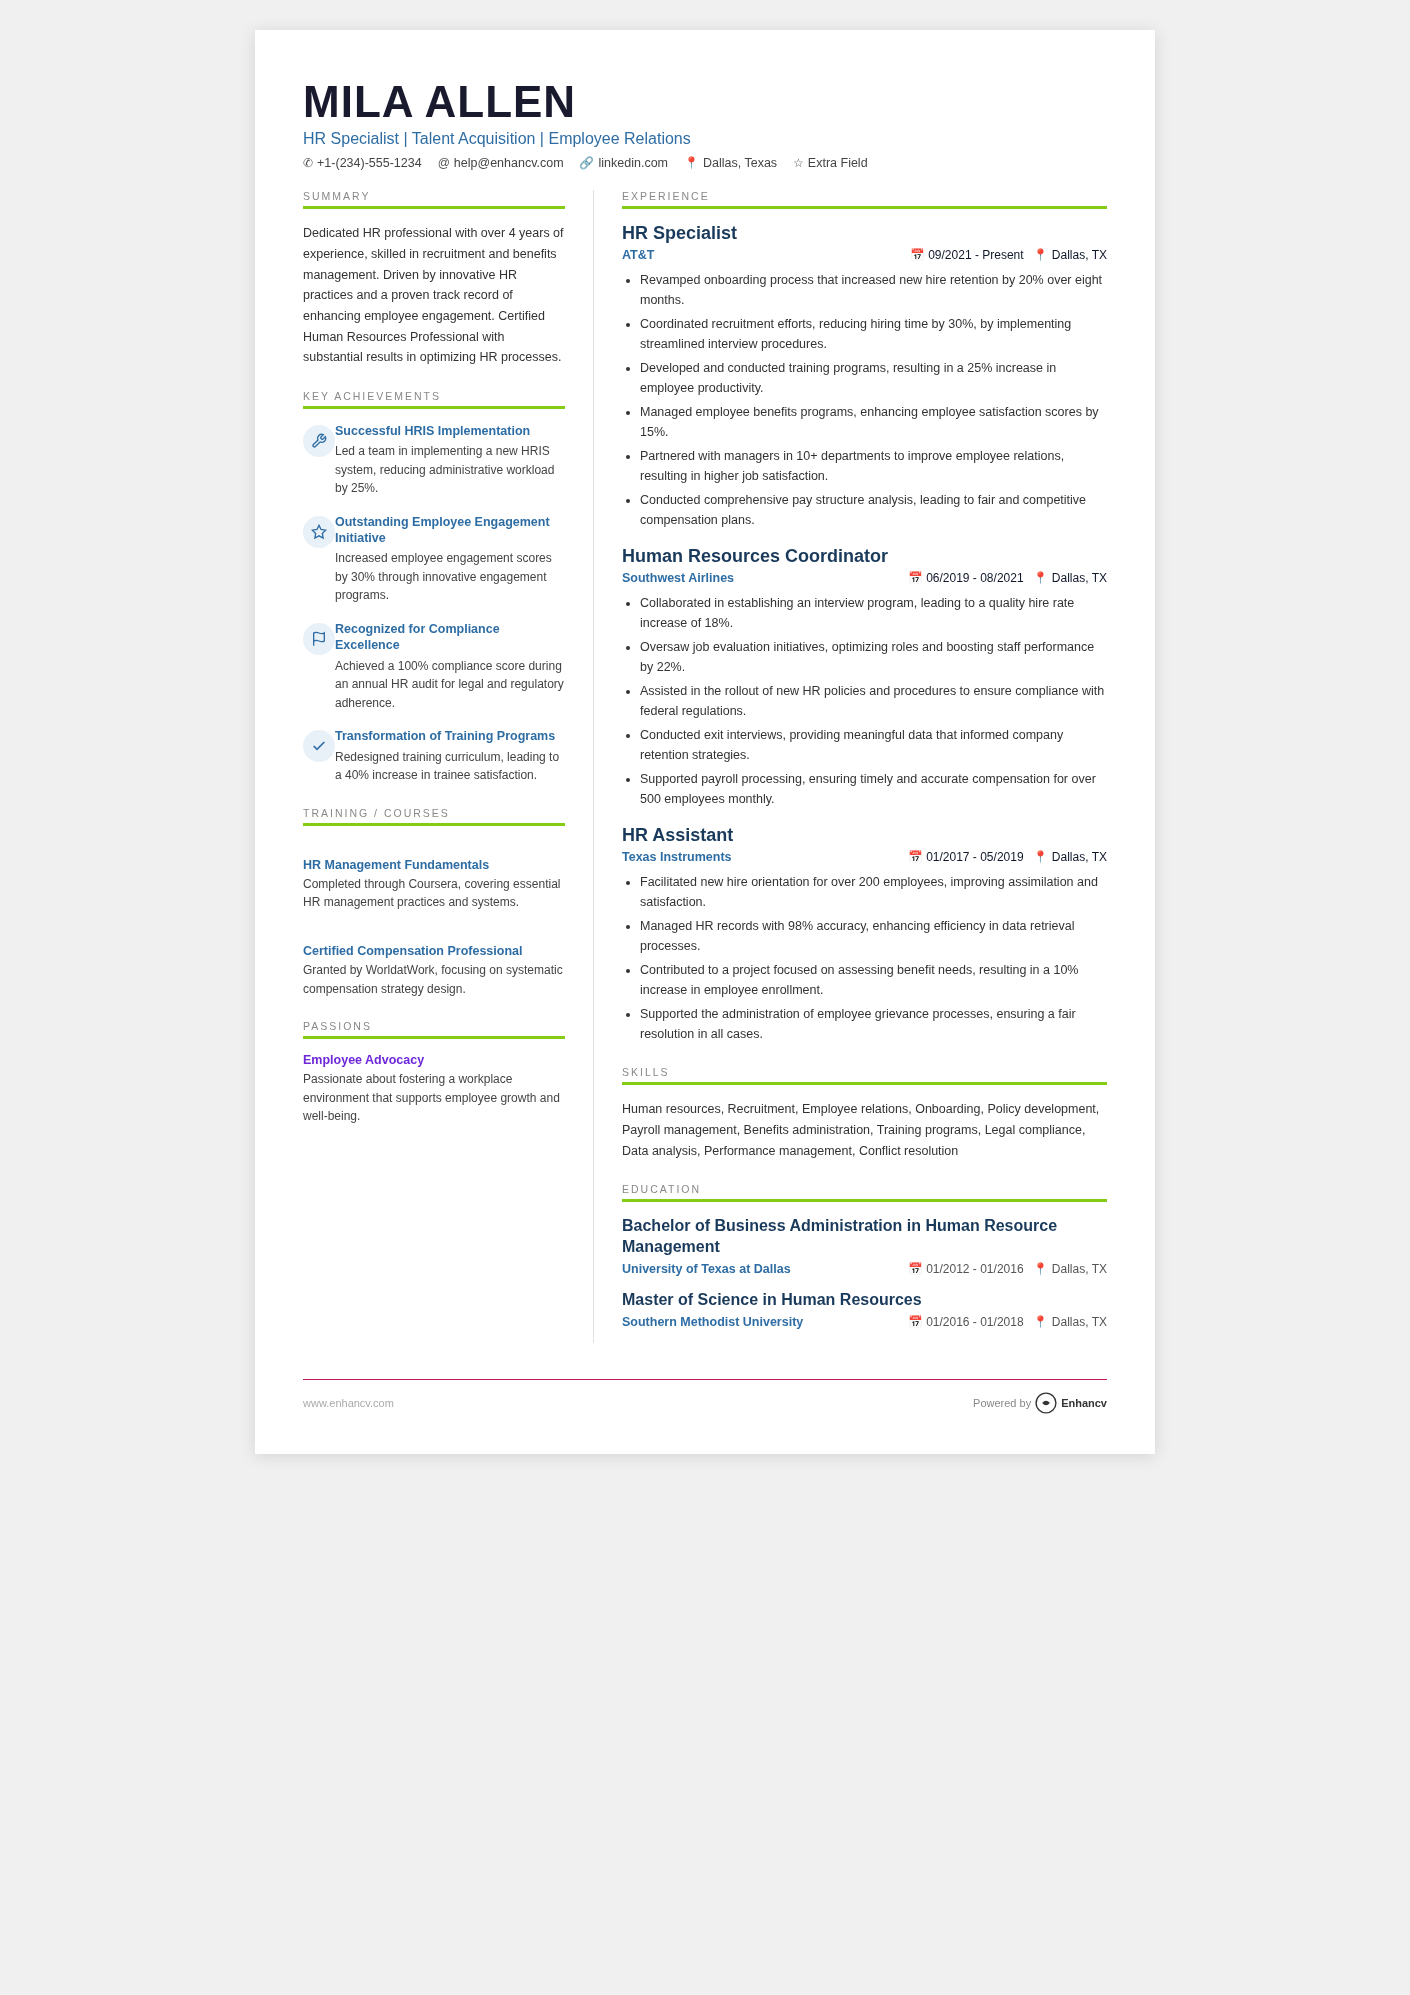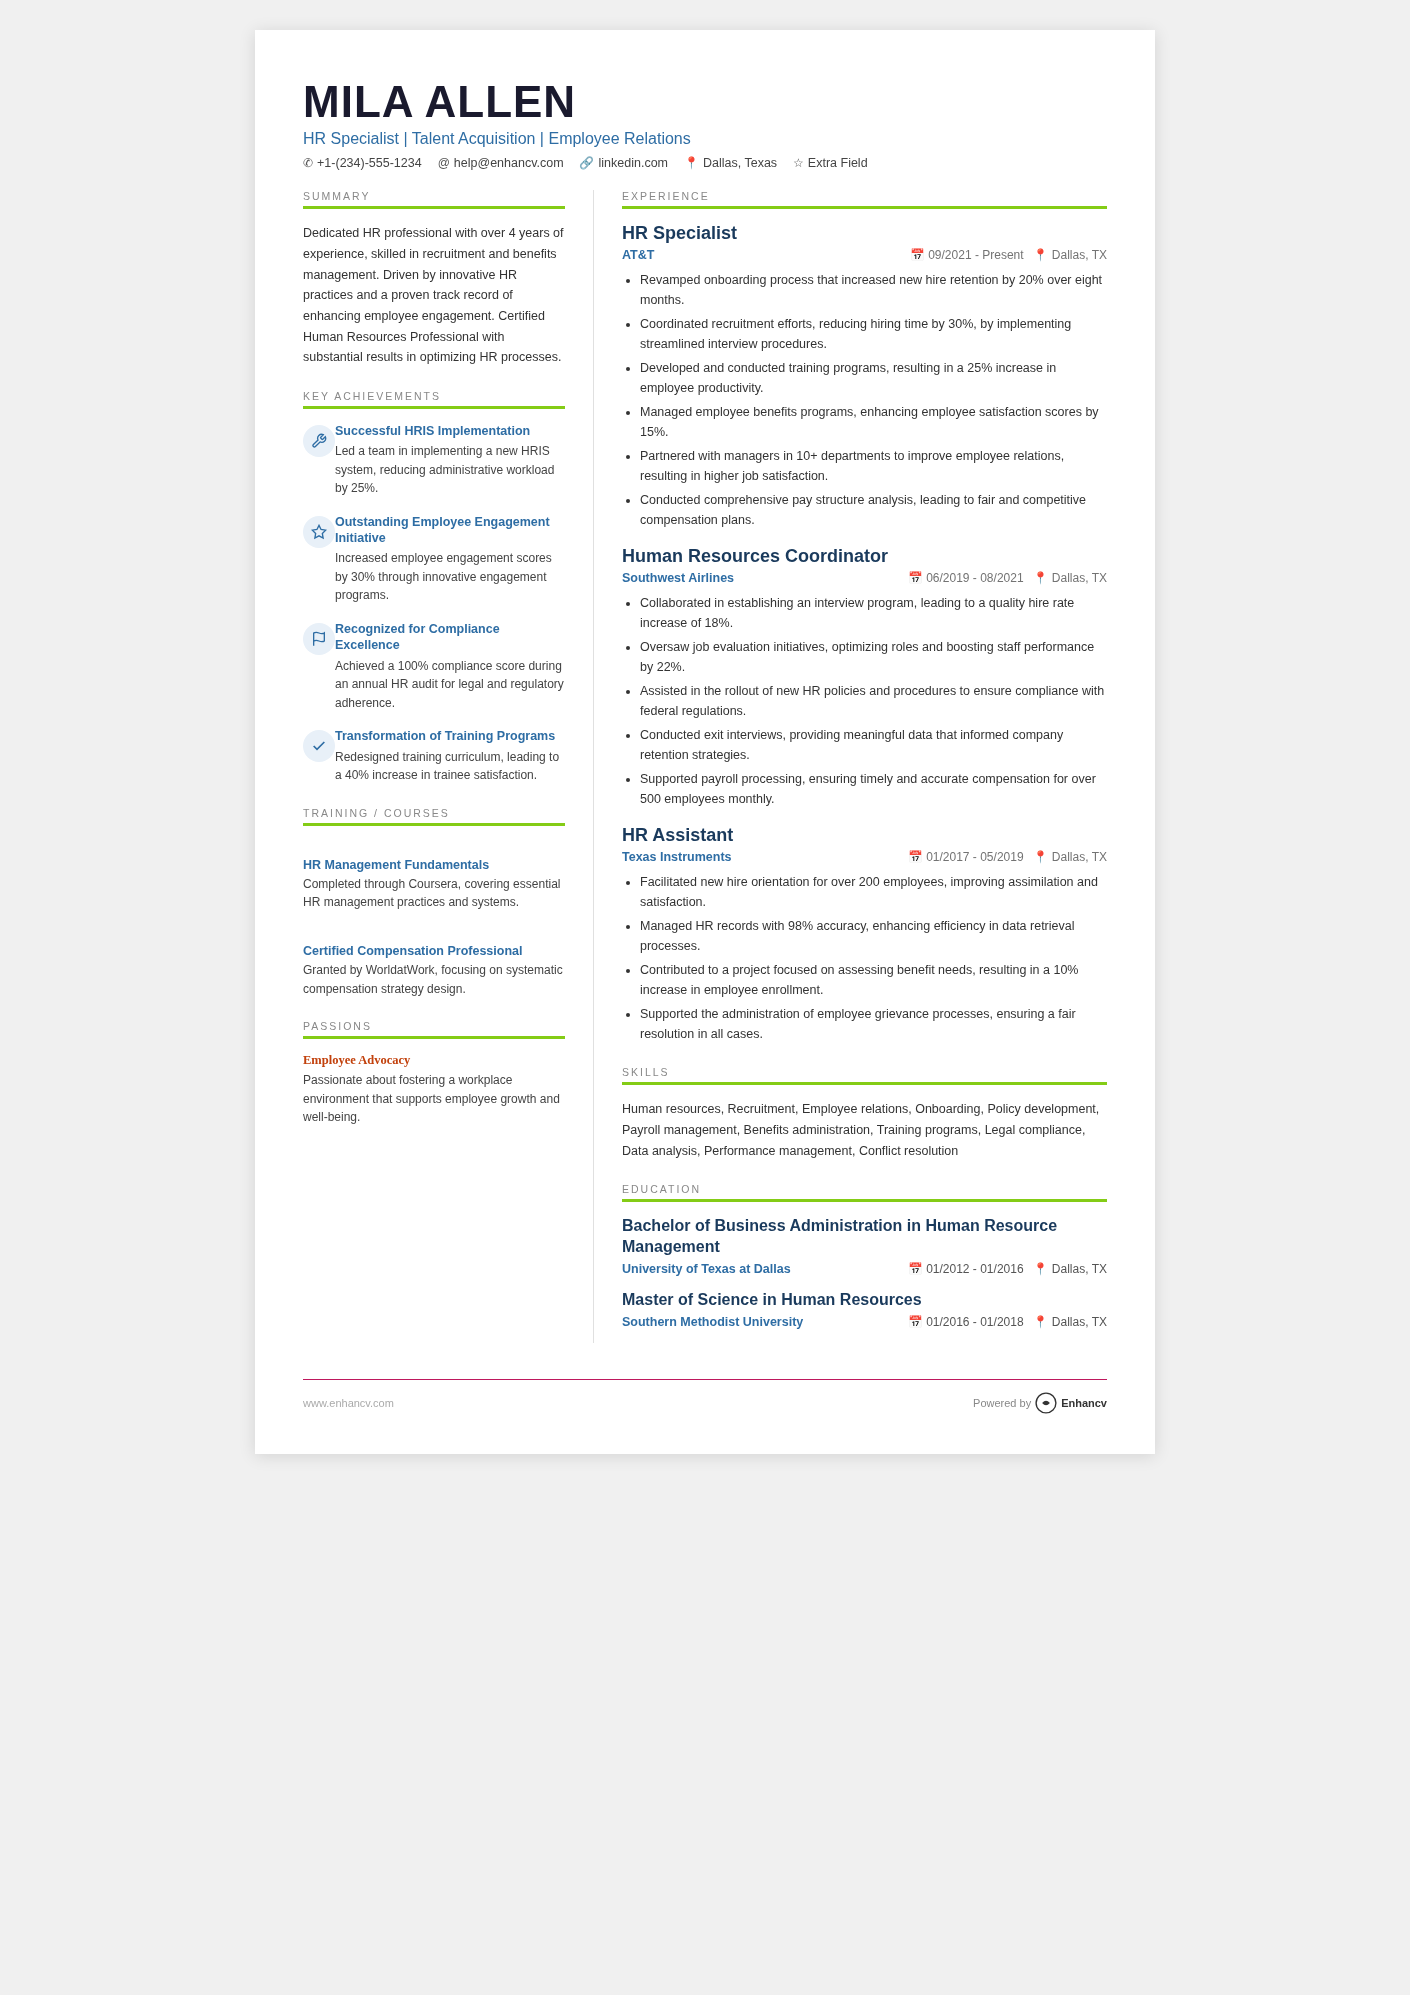--- a/index.html
+++ b/index.html
@@ -135,22 +135,22 @@
     }
     .training-desc {
       font-size: 12px;
       font-family: 'Arial', sans-serif;
       color: #444;
       line-height: 1.55;
     }
     
     .passion-title {
       font-size: 12.5px;
-      font-family: Liberation Serif, serif;
-      color: #c2410c;
+      font-family: Liberation Sans, sans-serif;
+      color: #6d28d9;
       font-weight: 700;
       margin-bottom: 3px;
     }
     .passion-desc {
       font-size: 12px;
       font-family: 'Arial', sans-serif;
       color: #444;
       line-height: 1.55;
     }
     
@@ -169,21 +169,21 @@
     }
     .job-company {
       font-size: 12.5px;
       font-family: 'Arial', sans-serif;
       color: #2e6da4;
       font-weight: 600;
     }
     .job-dates-loc {
       font-size: 12px;
       font-family: 'Arial', sans-serif;
-      color: #737373;
+      color: #0f172a;
       display: flex;
       align-items: center;
       gap: 10px;
     }
     .job-bullets {
       list-style: disc;
       padding-left: 18px;
       margin-bottom: 16px;
     }
     .job-bullets li {

